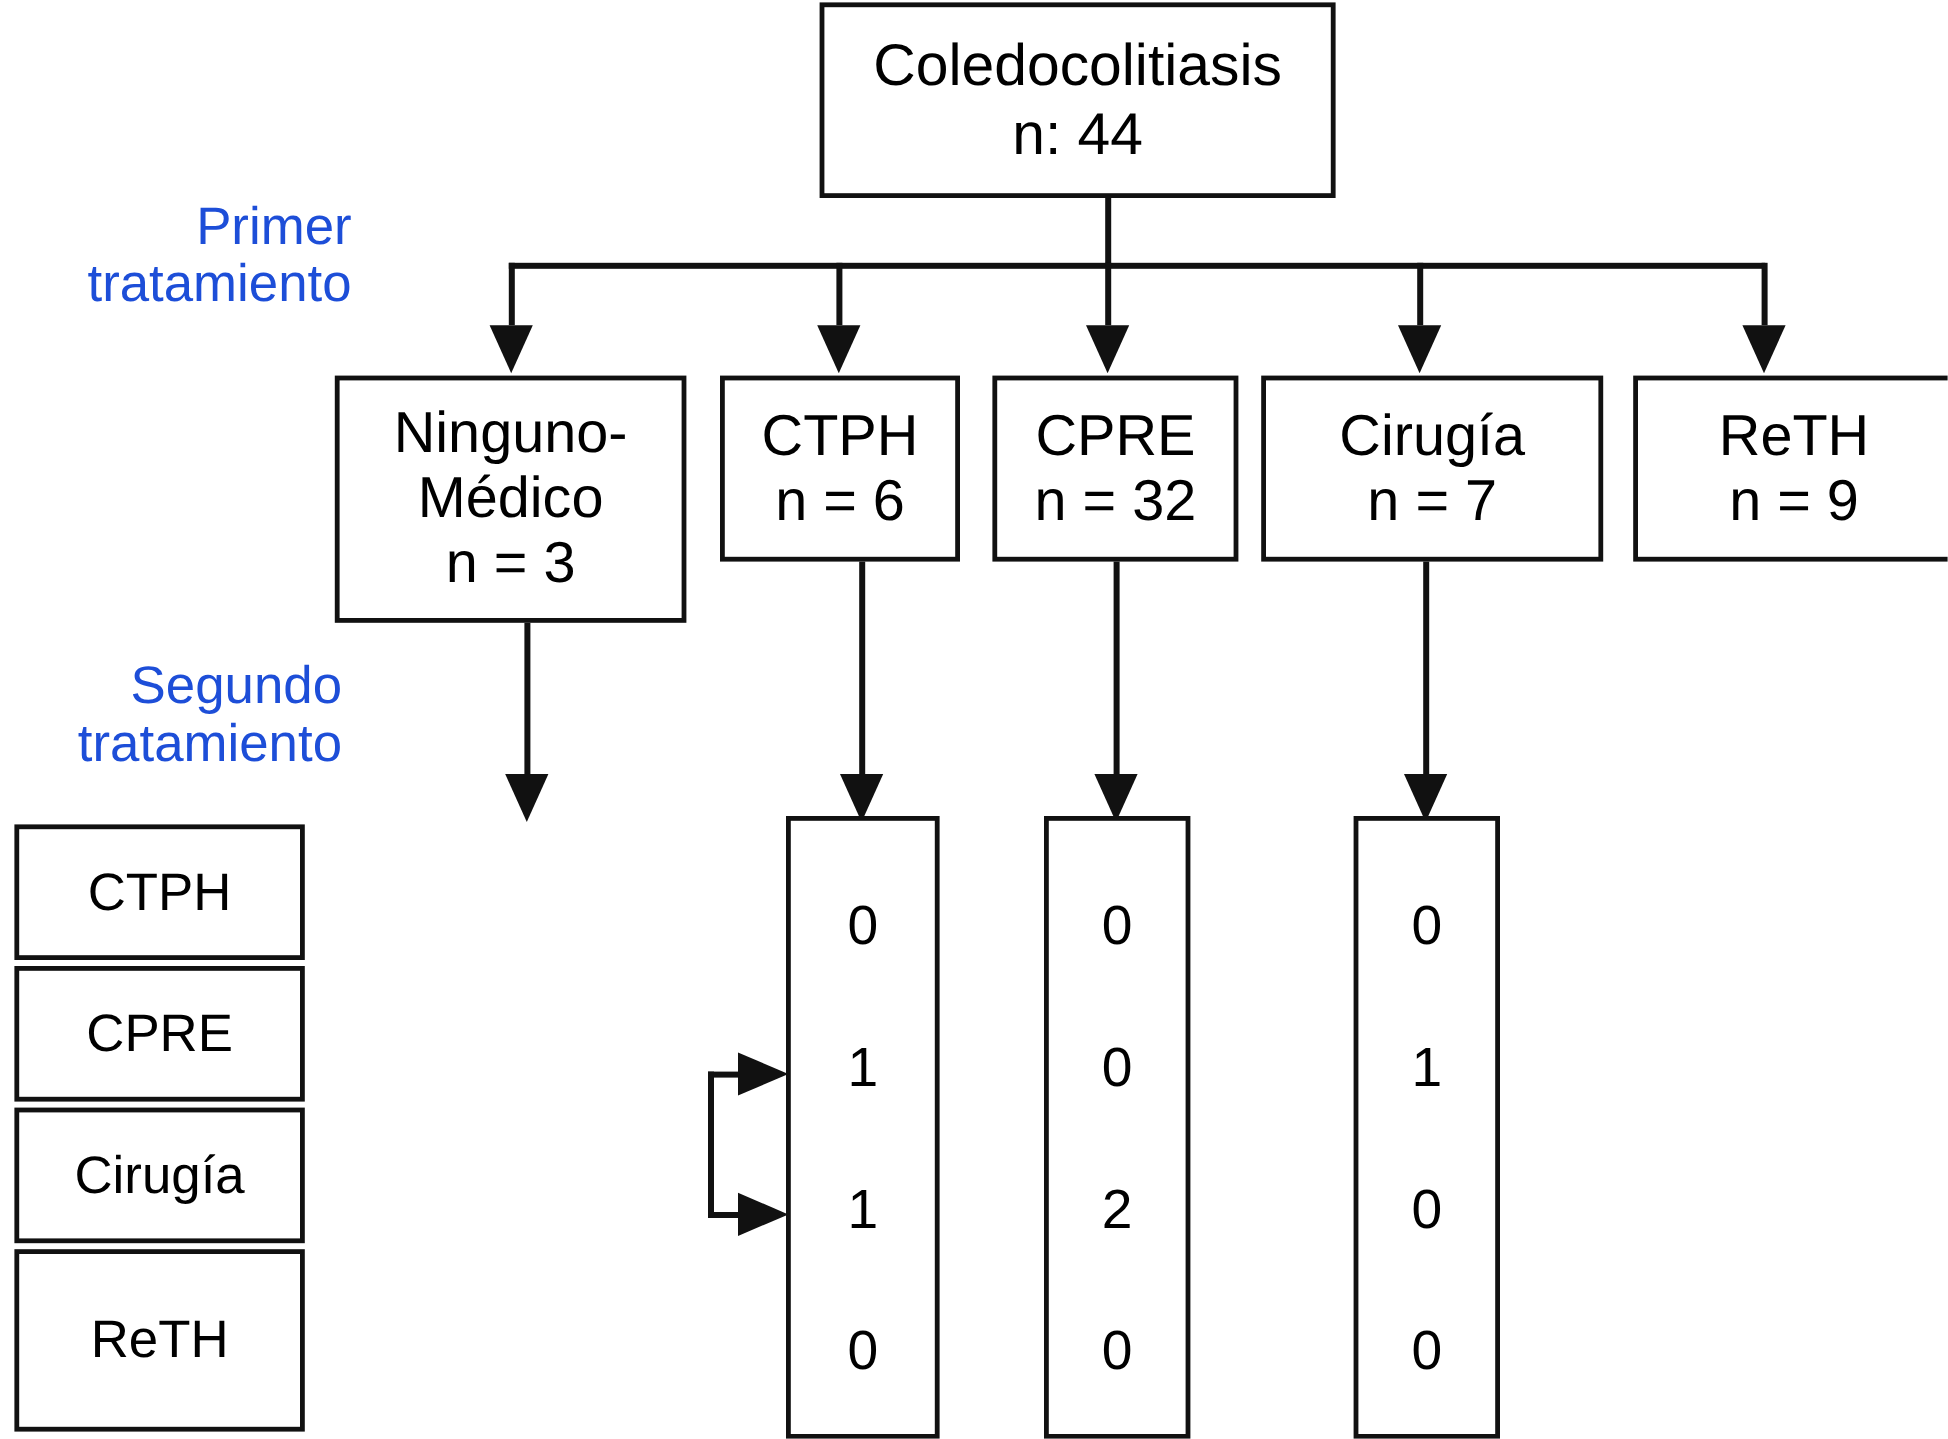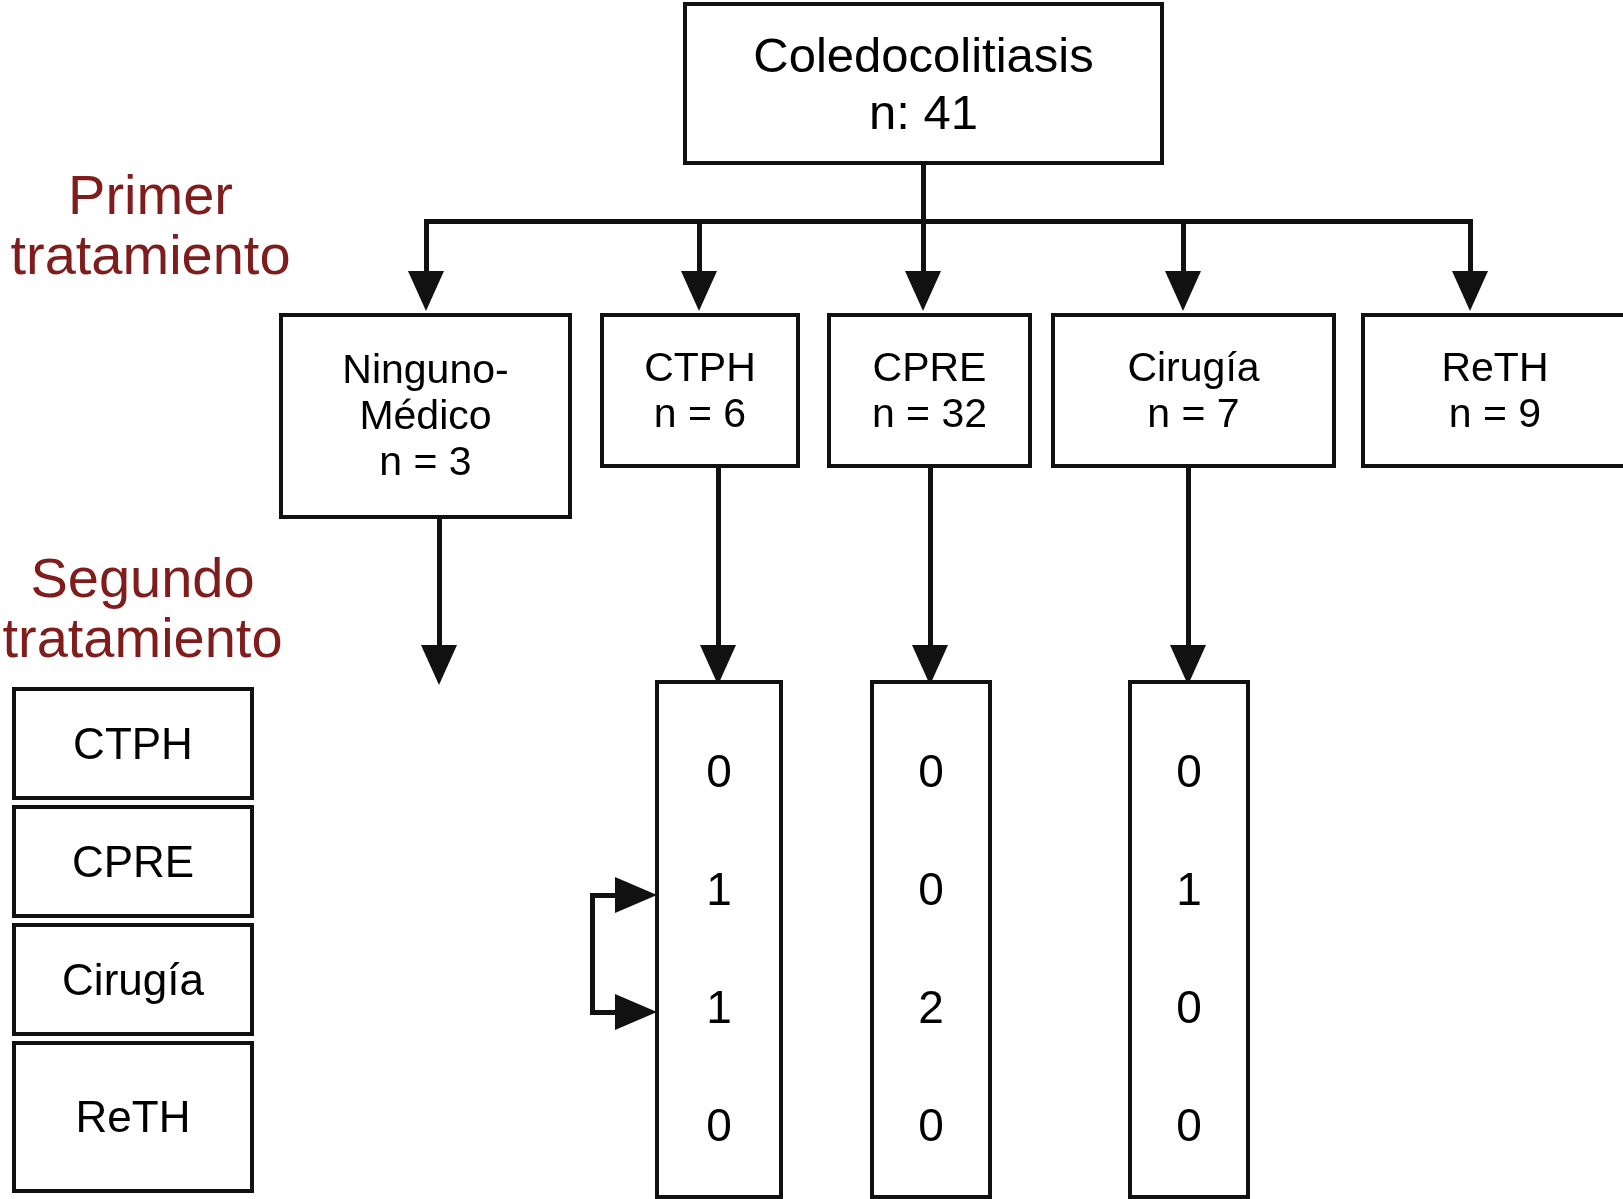--- a/index.html
+++ b/index.html
@@ -21,39 +21,39 @@
     flex-direction:column;
     align-items:center;
     justify-content:center;
     text-align:center;
     line-height:1.12;
   }
   .box .ln{display:block;white-space:nowrap;}
 
   
   #root-box{
-    left:683px;top:2px;width:481px;height:163px;
+    left:683px;top:2px;width:430px;height:163px;
     font-size:49px;
   }
   #root-box .ln:first-child{margin-bottom:2px;}
 
   
   .caption{
     position:absolute;
-    font-size:56px;
+    font-size:44px;
     line-height:1.08;
     white-space:pre-line;
-    text-align:center;
-    color:#7f1d1d;
+    text-align:right;
+    color:#1d4ed8;
   }
   #cap-primer{left:8px;top:165px;width:285px;}
   #cap-segundo{left:0px;top:548px;width:285px;}
 
   
-  .t1{font-size:41px;justify-content:center;}
+  .t1{font-size:48px;justify-content:center;}
   #t1-0{left:279px;top:313px;width:293px;height:206px;}
   #t1-1{left:600px;top:313px;width:200px;height:155px;}
   #t1-2{left:827px;top:313px;width:205px;height:155px;}
   #t1-3{left:1051px;top:313px;width:285px;height:155px;}
   #t1-4{left:1361px;top:313px;width:268px;height:155px;}
 
   
   .legend{font-size:44px;}
   #lg-0{left:12px;top:687px;width:242px;height:113px;}
   #lg-1{left:12px;top:805px;width:242px;height:113px;}
@@ -101,21 +101,21 @@
     border-left:42px solid #111111;
   }
 </style>
 </head>
 <body>
 
 <div class="stage">
 
   <div class="box" id="root-box">
     <span class="ln">Coledocolitiasis</span>
-    <span class="ln">n: 41</span>
+    <span class="ln">n: 44</span>
   </div>
 
   <div class="caption" id="cap-primer">Primer
 tratamiento</div>
   <div class="caption" id="cap-segundo">Segundo
 tratamiento</div>
 
   <div class="vline" style="left:921px;top:163px;height:60px;"></div>
   <div class="hline" style="left:424px;top:219px;width:1047px;"></div>
 

